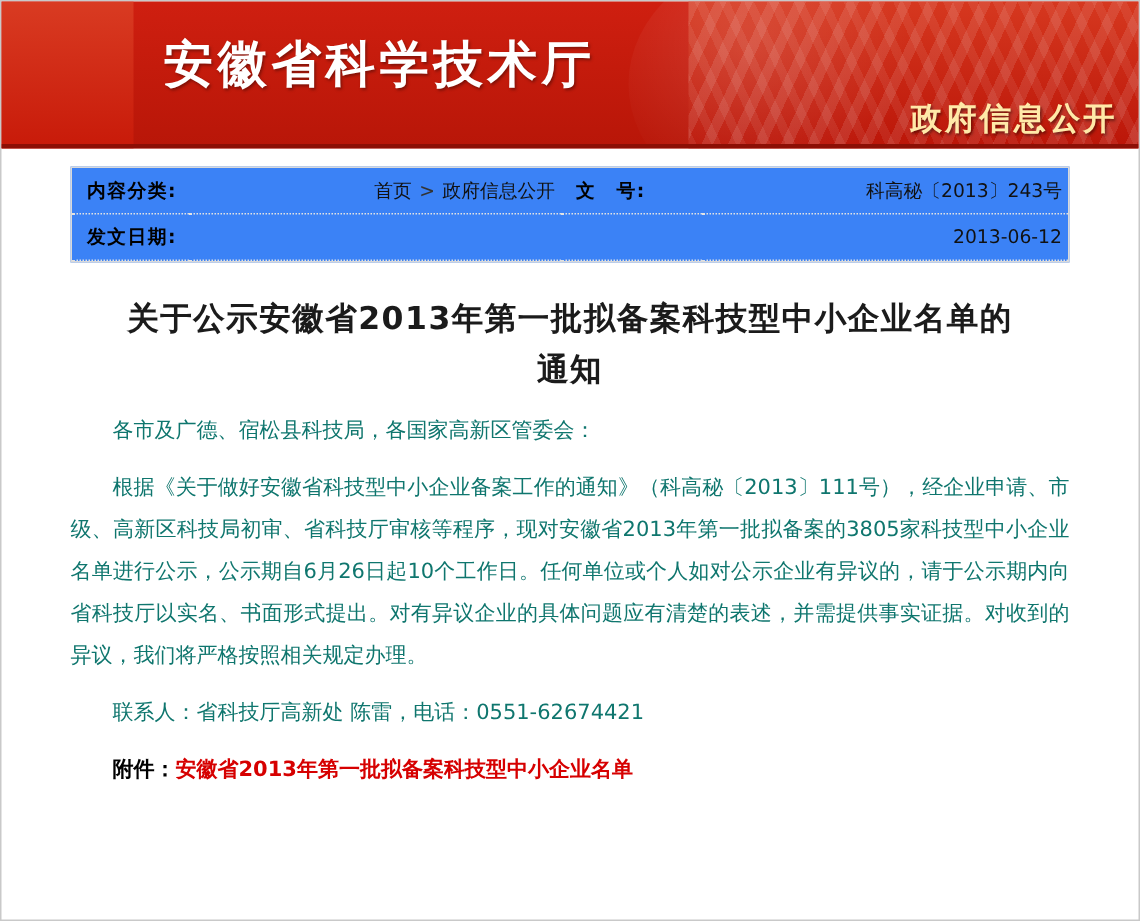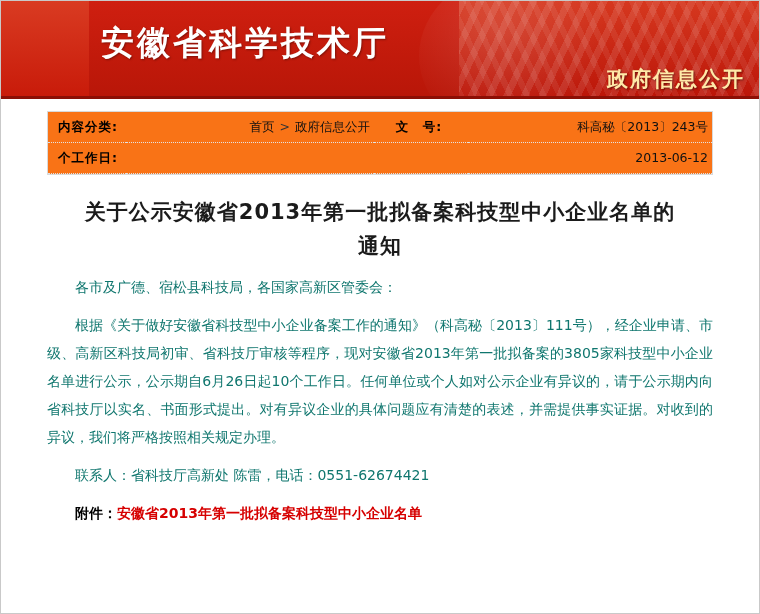--- a/index.html
+++ b/index.html
@@ -48,21 +48,21 @@
   .banner-deco:after {
     content:"";
     position:absolute;
     left:-40px; top:-30px;
     width:200px; height:170px;
     border-radius: 50%;
     background: radial-gradient(circle at 40% 35%, rgba(255,255,255,0.12), rgba(255,255,255,0) 65%);
   }
   .banner-title {
     position: absolute;
-    left: 100px;
+    left: 108px;
     top: 20px;
     color: #ffffff;
     font-size: 33px;
     font-weight: bold;
     letter-spacing: 3px;
     text-shadow: 1px 1px 2px rgba(0,0,0,0.35);
     font-family: "DejaVu Sans", "Liberation Sans", sans-serif;
   }
   .banner-sub {
     position: absolute;
@@ -79,21 +79,21 @@
     position: absolute;
     left: 0; bottom: 0;
     width: 100%; height: 3px;
     background: #8c0f05;
   }
 
   
   .meta-wrap {
     margin: 12px 46px 0 46px;
     border: 1px solid #d9d9d9;
-    background: #f97316;
+    background: #3b82f6;
   }
   table.meta {
     width: 100%;
     border-collapse: collapse;
     font-size: 12.5px;
     font-family: "DejaVu Sans", "Liberation Sans", sans-serif;
   }
   table.meta td {
     padding: 6px 4px 6px 10px;
     vertical-align: middle;
@@ -164,25 +164,25 @@
   <div class="meta-wrap">
     <table class="meta">
       <tbody>
           <tr class="row-line">
         <td class="meta-label">内容分类:</td>
         <td class="meta-value">
           <span>
             <a href="#" style="color:#111;text-decoration:none">首页</a><span class="meta-sep">&gt;</span><a href="#" style="color:#111;text-decoration:none">政府信息公开</a>
           </span>
         </td>
-        <td class="meta-label" style="width:70px;text-align:center;padding-right:14px">文　号:</td>
+        <td class="meta-label" style="width:70px;text-align:left;padding-right:14px">文　号:</td>
         <td class="meta-value" style="width:230px">科高秘〔2013〕243号</td>
       </tr>
       <tr class="row-line">
-        <td class="meta-label">个工作日:</td>
+        <td class="meta-label">发文日期:</td>
         <td class="meta-value" colspan="3">2013-06-12</td>
       </tr>
     </tbody>
       </table>
   </div>
 
   <div class="doc">
     <div class="doc-title">关于公示安徽省2013年第一批拟备案科技型中小企业名单的通知</div>
     <p class="indent2">各市及广德、宿松县科技局，各国家高新区管委会：</p>
     <p class="indent2">根据《关于做好安徽省科技型中小企业备案工作的通知》（科高秘〔2013〕111号），经企业申请、市级、高新区科技局初审、省科技厅审核等程序，现对安徽省2013年第一批拟备案的3805家科技型中小企业名单进行公示，公示期自6月26日起10个工作日。任何单位或个人如对公示企业有异议的，请于公示期内向省科技厅以实名、书面形式提出。对有异议企业的具体问题应有清楚的表述，并需提供事实证据。对收到的异议，我们将严格按照相关规定办理。</p>

